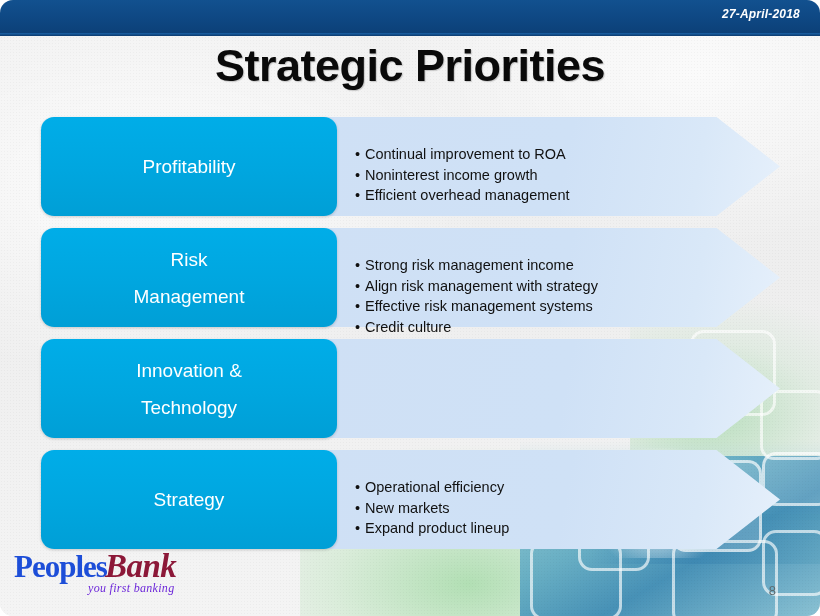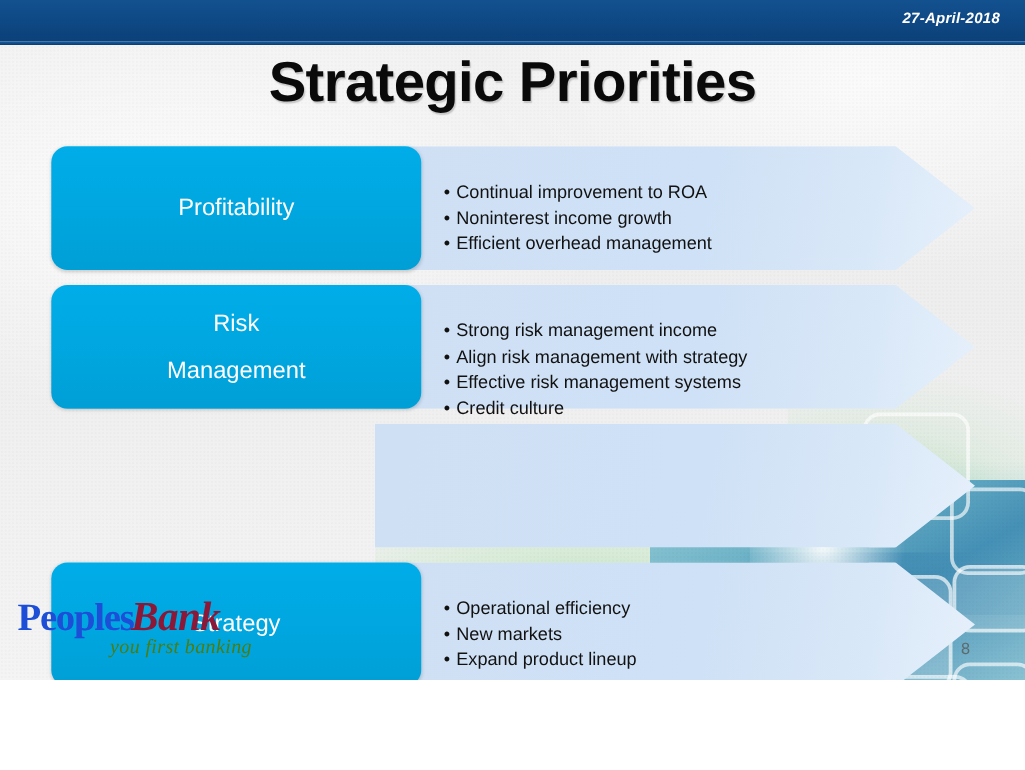--- a/index.html
+++ b/index.html
@@ -7,23 +7,24 @@
     padding: 0;
     background: #ffffff;
   }
   body {
     font-family: "Liberation Sans", sans-serif;
   }
 
   #slide {
     position: relative;
     width: 820px;
-    height: 544px;
+    height: 616px;
     overflow: hidden;
     background: #f0f0f0;
+    border-radius: 13px;
   }
 
   
   .bg-base {
     position: absolute;
     inset: 0;
     background:
       linear-gradient(180deg, #f2f2f2 0%, #eeeeee 45%, #f4f4f4 100%);
   }
   .bg-vignette {
@@ -250,22 +251,22 @@
     letter-spacing: -0.5px;
     margin-left: -2px;
     font-weight: bold;
   }
   .logo-tag {
     position: absolute;
     left: 74px;
     top: 33px;
     font-family: "Liberation Serif", serif;
     font-style: italic;
-    font-size: 16px;
-    color: #4d7c0f;
+    font-size: 12px;
+    color: #6d28d9;
     white-space: nowrap;
     letter-spacing: .3px;
   }
 
   
   .page-number {
     position: absolute;
     right: 44px;
     bottom: 18px;
     font-size: 13px;
@@ -324,20 +325,24 @@
     <ul class="bullets">
       <li>Strong risk management income</li>
       <li>Align risk management with strategy</li>
       <li>Effective risk management systems</li>
       <li>Credit culture</li>
     </ul>
   </div>
 
   <div class="row row-3">
     <div class="arrow"></div>
+    <div class="label-box">
+      <div class="label-text">Innovation &amp;
+Technology</div>
+    </div>
   </div>
 
   <div class="row row-4">
     <div class="arrow"></div>
     <div class="label-box">
       <div class="label-text">Strategy</div>
     </div>
     <ul class="bullets">
       <li>Operational efficiency</li>
       <li>New markets</li>

